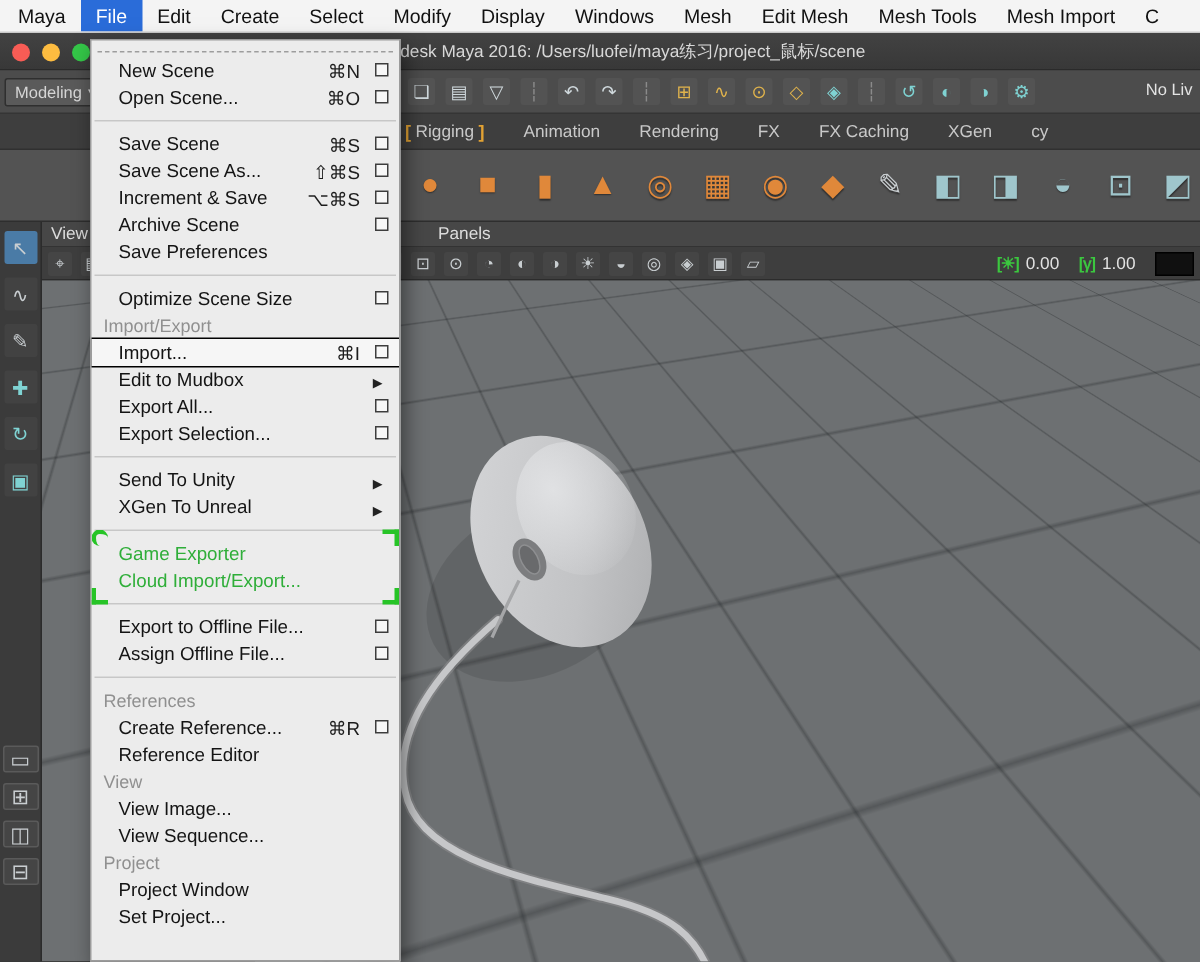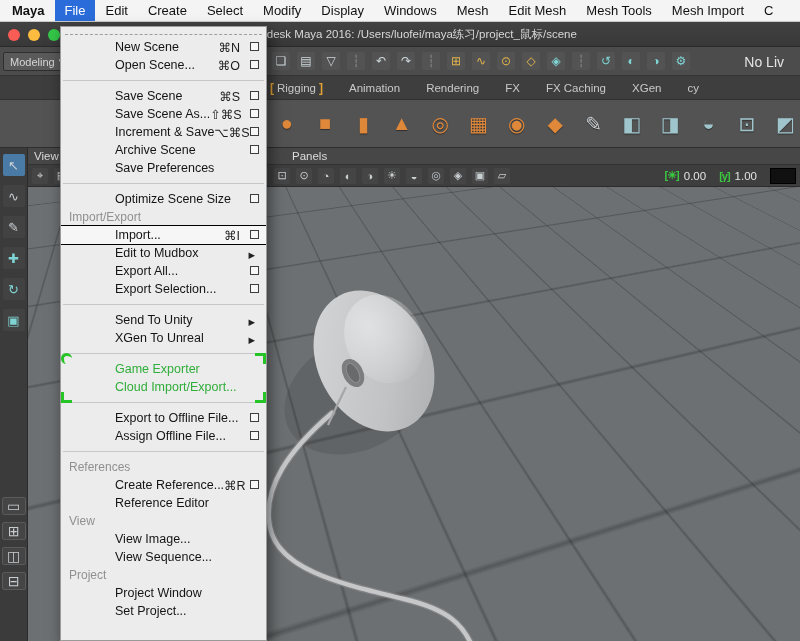--- a/index.html
+++ b/index.html
@@ -11,21 +11,21 @@
   }
 
   
   .macos-menubar{
     position:absolute; left:0; top:0; width:800px; height:22px;
     background:#f4f4f4; border-bottom:1px solid #c9c9c9;
     display:flex; align-items:stretch; font-size:13px; color:#111;
     white-space:nowrap; overflow:hidden;
   }
   .mb-item{ display:flex; align-items:center; padding:0 10px; }
-  .mb-item.app{ font-weight:bold; padding-left:12px; }
+  .mb-item.app{ font-weight:normal; padding-left:12px; }
   .mb-item.active{ background:#2a6cd9; color:#fff; }
 
   
   .titlebar{
     position:absolute; left:0; top:22px; width:800px; height:25px;
     background:linear-gradient(#424242,#383838); border-bottom:1px solid #2a2a2a;
     display:flex; align-items:center; justify-content:center;
   }
   .traffic{ position:absolute; left:8px; top:7px; display:flex; gap:8px; }
   .tl{ width:12px; height:12px; border-radius:50%; }
@@ -41,21 +41,21 @@
     background:#4c4c4c; border-bottom:1px solid #353535;
   }
   .menuset-select{
     position:absolute; left:3px; top:5px; height:19px; padding:0 6px;
     background:#5a5a5a; border:1px solid #2f2f2f; border-radius:2px;
     color:#d6d6d6; font-size:11px; display:flex; align-items:center; gap:4px;
   }
   .sl-icons{ position:absolute; left:272px; top:5px; display:flex; gap:7px; align-items:center; }
   .ico{ display:inline-flex; width:18px; height:18px; align-items:center; justify-content:center;
     font-size:12px; border-radius:2px; background:rgba(255,255,255,0.04); }
-  .sl-right{ position:absolute; right:16px; top:7px; color:#e4e4e4; font-size:14px; white-space:nowrap; }
+  .sl-right{ position:absolute; right:5px; top:7px; color:#e4e4e4; font-size:11px; white-space:nowrap; }
 
   
   .menuset-row{
     position:absolute; left:0; top:76px; width:800px; height:24px;
     background:#3e3e3e; border-bottom:1px solid #303030;
     display:flex; align-items:center; padding-left:270px; gap:26px;
     font-size:11.5px; color:#c9c9c9; white-space:nowrap; overflow:hidden;
   }
   .tab{ display:flex; align-items:center; gap:3px; }
   .tab-bracket{ color:#e2a233; font-weight:bold; font-size:12px; }
@@ -119,21 +119,21 @@
 
   
   .file-menu{
     position:absolute; left:60px; top:26px; width:207px; height:615px;
     background:#ececec; border:1px solid #9b9b9b;
     box-shadow:3px 6px 14px rgba(0,0,0,.5);
     z-index:60; padding-top:3px; font-size:12.5px; color:#141414; overflow:hidden;
   }
   .tearoff{ height:5px; margin:0 4px 3px 4px; border-bottom:1px dashed #9d9d9d; }
   .mi{ position:relative; height:18px; display:flex; align-items:center; padding-left:18px; }
-  .mi .lbl{ white-space:nowrap;margin-left:36px; }
+  .mi .lbl{ white-space:nowrap; }
   .mi .sc{ margin-left:auto; margin-right:26px; color:#1c1c1c; white-space:nowrap; }
   .mi .ob{ position:absolute; right:7px; top:4px; width:9px; height:9px;
     border:1px solid #3d3d3d; background:#f7f7f7; }
   .mi .arrow{ position:absolute; right:11px; top:3px; }
   .mi .arrow::before{ content:"\25B6"; font-size:8.5px; color:#222; }
   .mi.green .lbl{ color:#2fae39; }
   .mi.hilite{ outline:1.5px solid #000; background:#f6f6f6; }
   .msep{ height:1px; background:#c7c7c7; margin:6px 2px; }
   .msec{ height:18px; line-height:18px; padding-left:8px; color:#909090; font-size:12px; }
 

